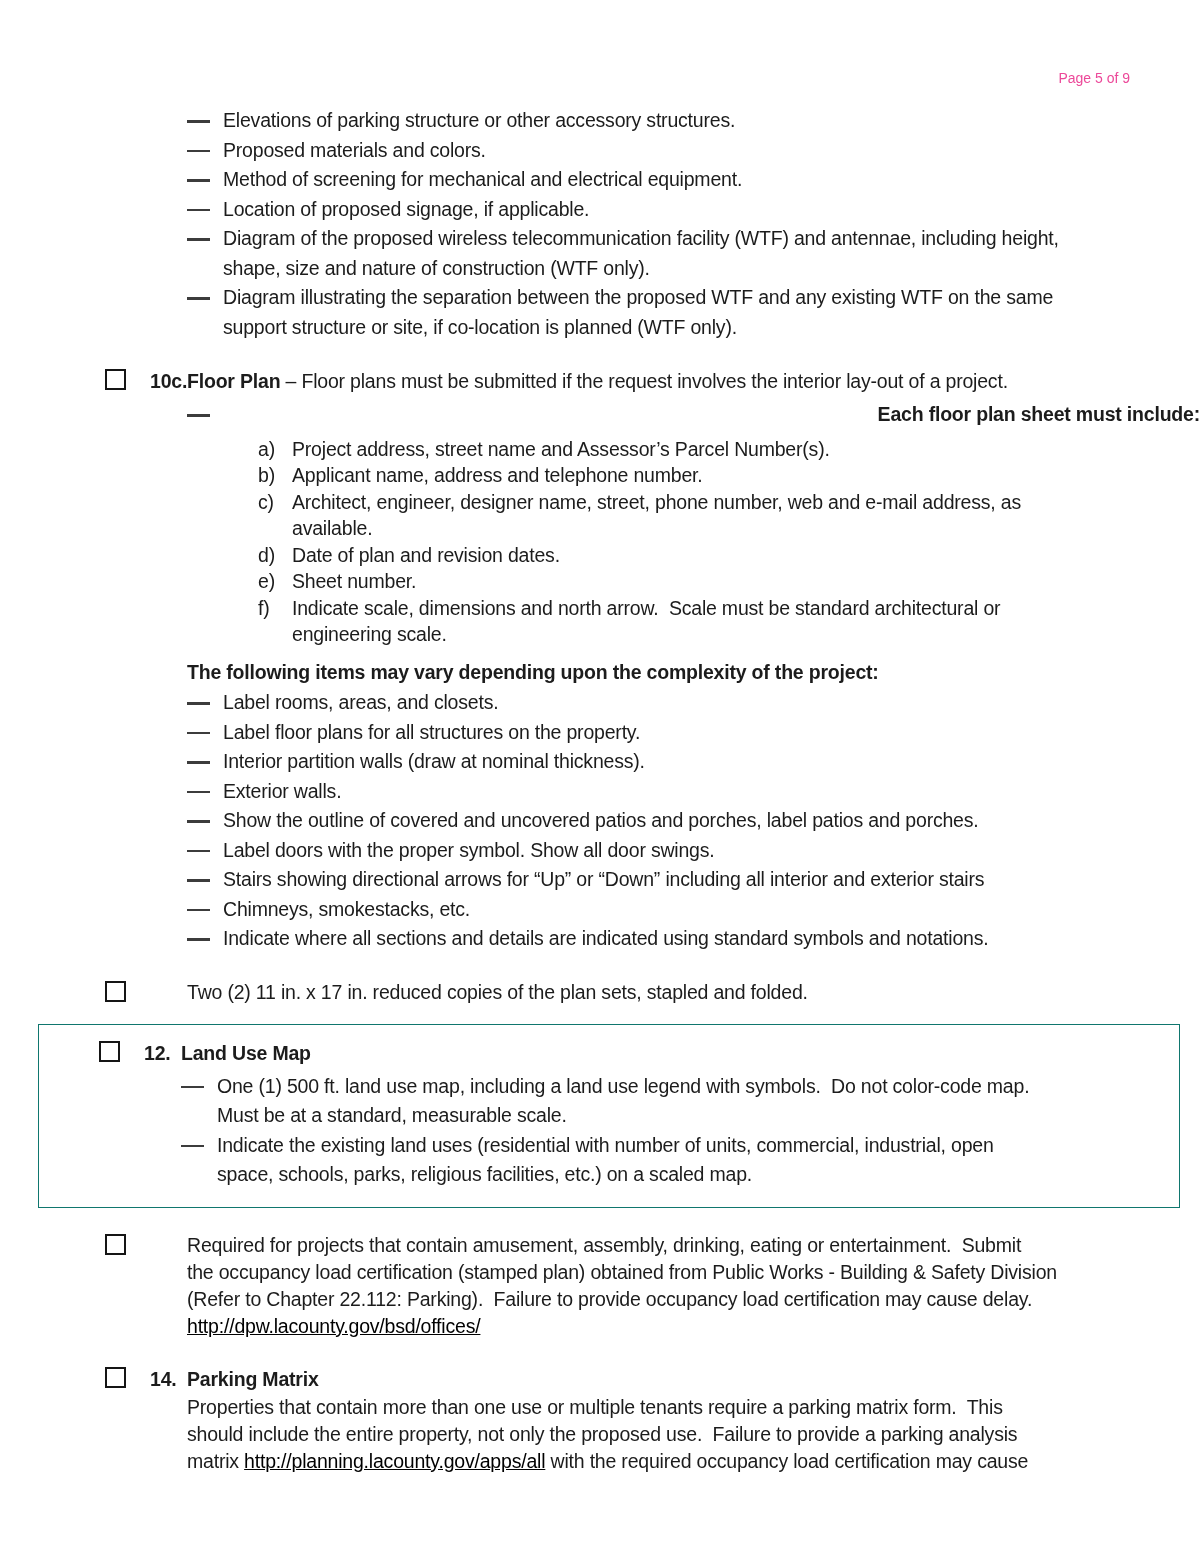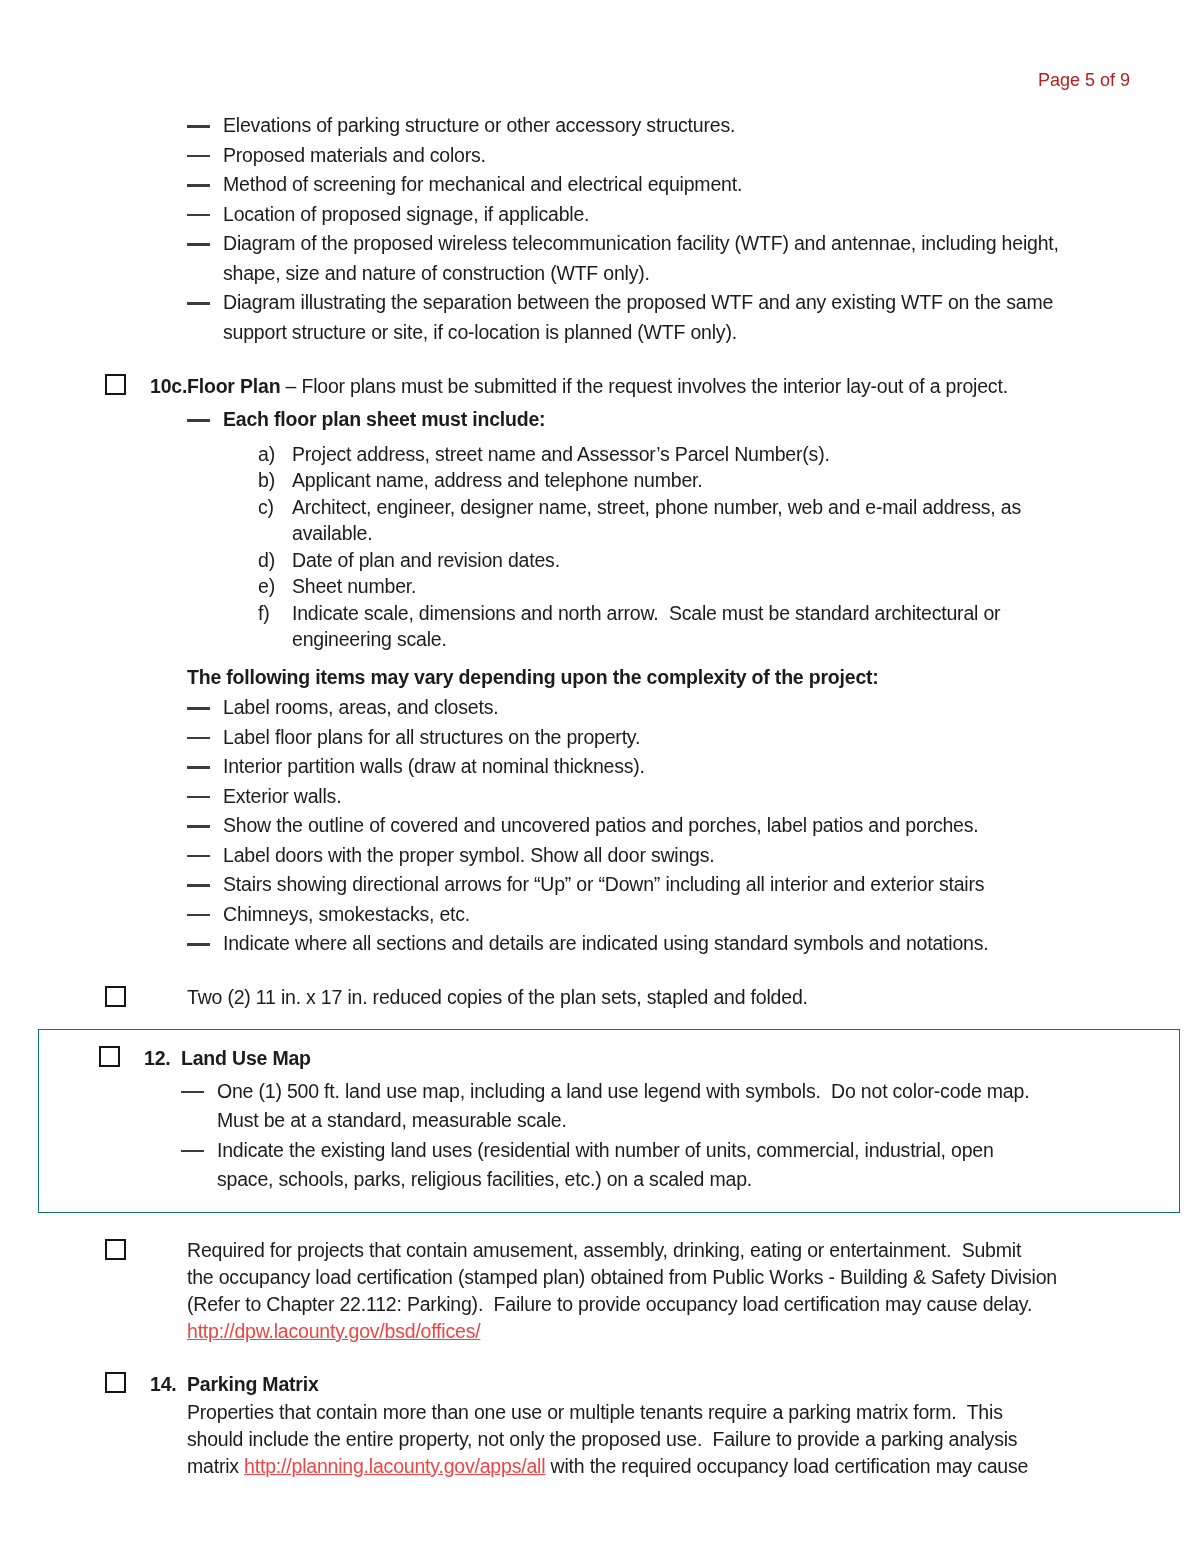--- a/index.html
+++ b/index.html
@@ -10,23 +10,23 @@
     color: #1c1c1c;
     font-size: 19.5px;
     letter-spacing: -0.2px;
     overflow: hidden;
   }
   .pw { white-space: pre-wrap; }
 
   .page-header {
     padding: 70px 70px 0 0;
     text-align: right;
-    font-size: 18px;
+    font-size: 14px;
     letter-spacing: 0;
-    color: #b91c1c;
+    color: #ec4899;
   }
 
   
   .dash-list { list-style: none; }
   .dash-list li {
     display: flex;
     align-items: flex-start;
     line-height: 29.5px;
   }
   .dash {
@@ -63,21 +63,21 @@
     width: 37px;
     font-weight: bold;
   }
   .t-bold { font-weight: bold; }
   .sec-body {
     padding-left: 187px;
     padding-right: 60px;
     line-height: 27px;
   }
   .lead-list { margin-top: 4px; padding-left: 187px; }
-  .lead-list .item-text { font-weight: bold; }
+  .lead-list .item-text { font-weight: bold; text-align: right; }
 
   .letter-list { list-style: none; margin-top: 6px; padding-left: 258px; }
   .letter-list li {
     display: flex;
     align-items: flex-start;
     line-height: 26.5px;
   }
   .letter { flex: 0 0 34px; }
   .letter-list .item-text { flex: 1 1 auto; }
 
@@ -99,21 +99,21 @@
     margin: 18px 20px 0 38px;
     border: 1px solid #0f766e;
     padding: 14px 0 17px 0;
     background: #fff;
   }
   .hl-box .checkbox { left: 60px; }
   .hl-box .sec-head { padding-left: 105px; }
   .hl-box .dash-list { margin-top: 4px; padding-left: 142px; padding-right: 30px; }
 
   a.doc-link, .doc-link {
-    color: #ef4444;
+    color: #000000;
     text-decoration: underline;
     cursor: pointer;
   }
   .link-line { line-height: 27px; }
 </style>
 </head>
 <body>
 
 <div class="page-header">Page 5 of 9</div>
 

